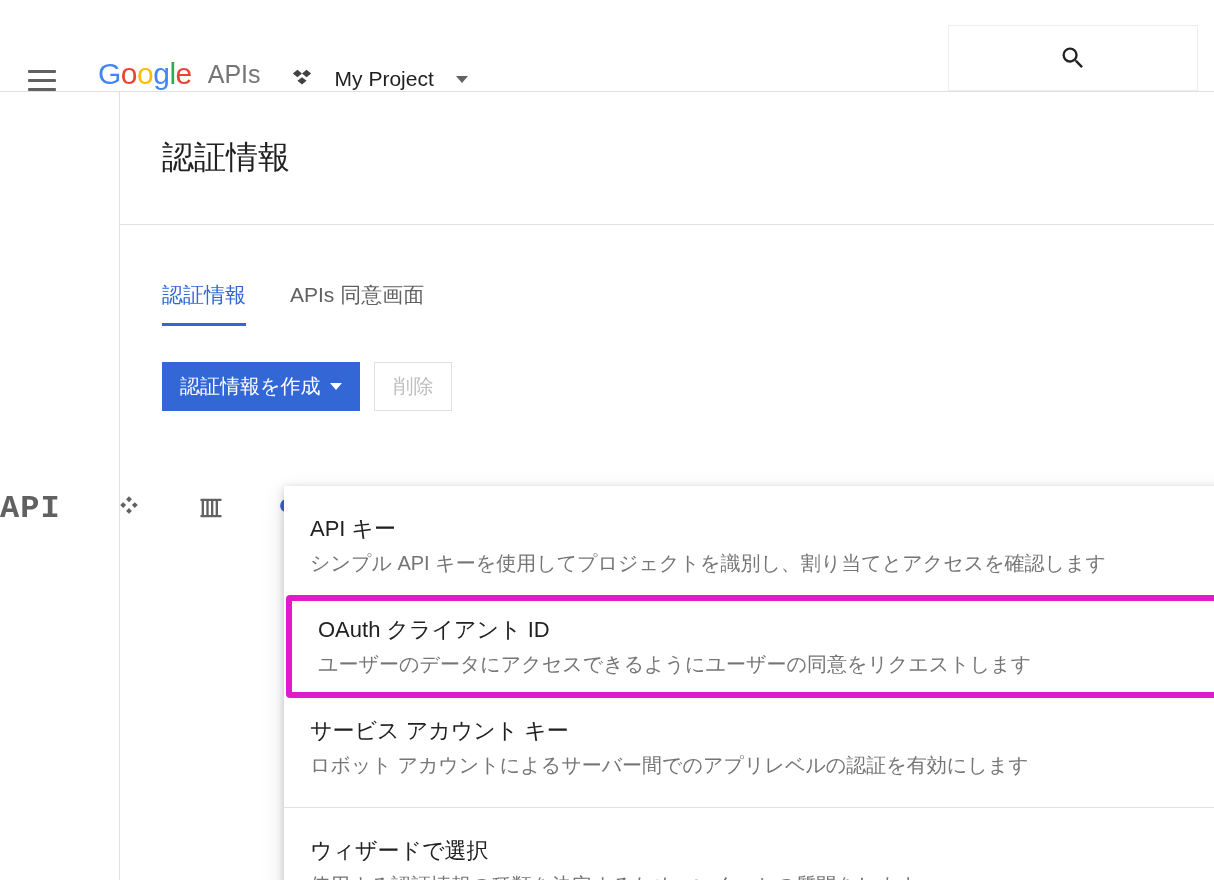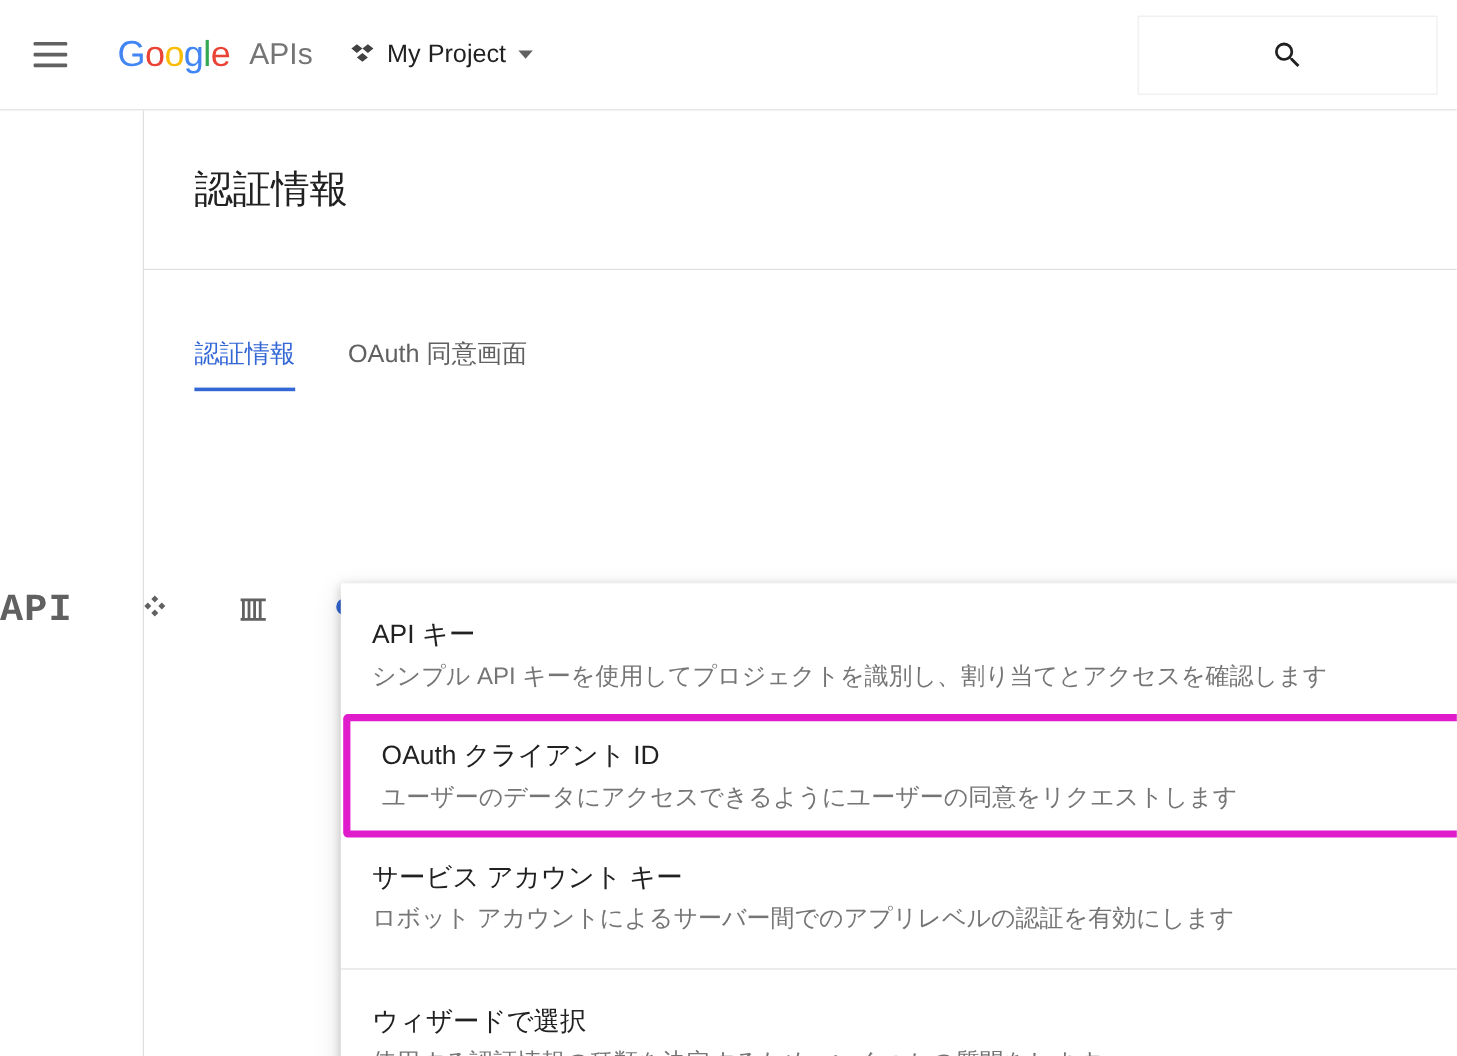--- a/index.html
+++ b/index.html
@@ -1,26 +1,26 @@
 <!DOCTYPE html>
 <html><head>
 <meta charset="utf-8">
 <style>
 * { margin: 0; padding: 0; box-sizing: border-box; }
 body { font-family: "Helvetica Neue", Arial, "Hiragino Kaku Gothic ProN", "Hiragino Sans", Meiryo, sans-serif; background: #fff; width: 1214px; height: 880px; overflow: hidden; color: #212121; }
 
 
-.header { height: 92px; border-bottom: 1px solid #e0e0e0; display: flex; align-items: center; padding: 0 16px 0 28px; }
+.header { height: 92px; border-bottom: 1px solid #e0e0e0; display: flex; align-items: flex-end; padding: 0 16px 0 28px; }
 .hamburger { width: 52px; cursor: pointer; display: flex; flex-direction: column; gap: 6px; }
 .hamburger span { display: block; height: 3px; background: #616161; width: 28px; border-radius: 1px; }
 .logo-area { display: flex; align-items: center; gap: 10px; margin-left: 18px; }
 .google-logo { font-size: 30px; font-weight: 400; letter-spacing: -0.5px; }
 .g-b { color:#4285F4; } .g-r { color:#EA4335; } .g-y { color:#FBBC05; } .g-g { color:#34A853; }
 .apis-text { font-size: 25px; color: #757575; font-weight: 300; margin-left: 6px; }
-.project-picker { display: flex; align-items: center; gap: 10px; margin-left: 30px; cursor: pointer; }
+.project-picker { display: flex; align-items: center; gap: 22px; margin-left: 30px; cursor: pointer; }
 .hex-icon { width: 22px; height: 22px; }
 .project-name { font-size: 21px; color: #212121; }
 .dropdown-caret { width: 0; height: 0; border-left: 6px solid transparent; border-right: 6px solid transparent; border-top: 7px solid #616161; }
 .spacer { flex: 1; }
 .search-box { width: 250px; height: 66px; background: #fff; display: flex; align-items: center; justify-content: center; border: 1px solid #eee; }
 
 
 .layout { display: flex; height: calc(100% - 92px); }
 .sidebar { width: 120px; border-right: 1px solid #e0e0e0; display: flex; flex-direction: row; align-items: center; padding-top: 44px; gap: 54px; }
 .sidebar .api-badge { font-family: "Courier New", monospace; font-weight: bold; font-size: 32px; letter-spacing: 1px; color: #616161; }
@@ -103,23 +103,30 @@
         </svg>
     </div>
   </div>
 
   <div class="main">
     <h1 class="page-title">認証情報</h1>
     <hr class="main-divider">
 
     <div class="tabs">
       <div class="tab active">認証情報</div>
-      <div class="tab">OAuth 同意画面</div>
+      <div class="tab">APIs 同意画面</div>
     </div>
 
+    <div class="action-row">
+      <button class="btn btn-primary">
+        <span>認証情報を作成</span>
+        <span class="caret"></span>
+      </button>
+      <button class="btn btn-disabled">削除</button>
+    </div>
 
     <span class="trail-hint">くださ</span>
     <span class="trail-hint2">ン</span>
 
     <div class="dropdown">
       <div class="menu-item">
         <div class="title">API キー</div>
         <div class="desc">シンプル API キーを使用してプロジェクトを識別し、割り当てとアクセスを確認します</div>
       </div>
       <div class="menu-item highlight">

